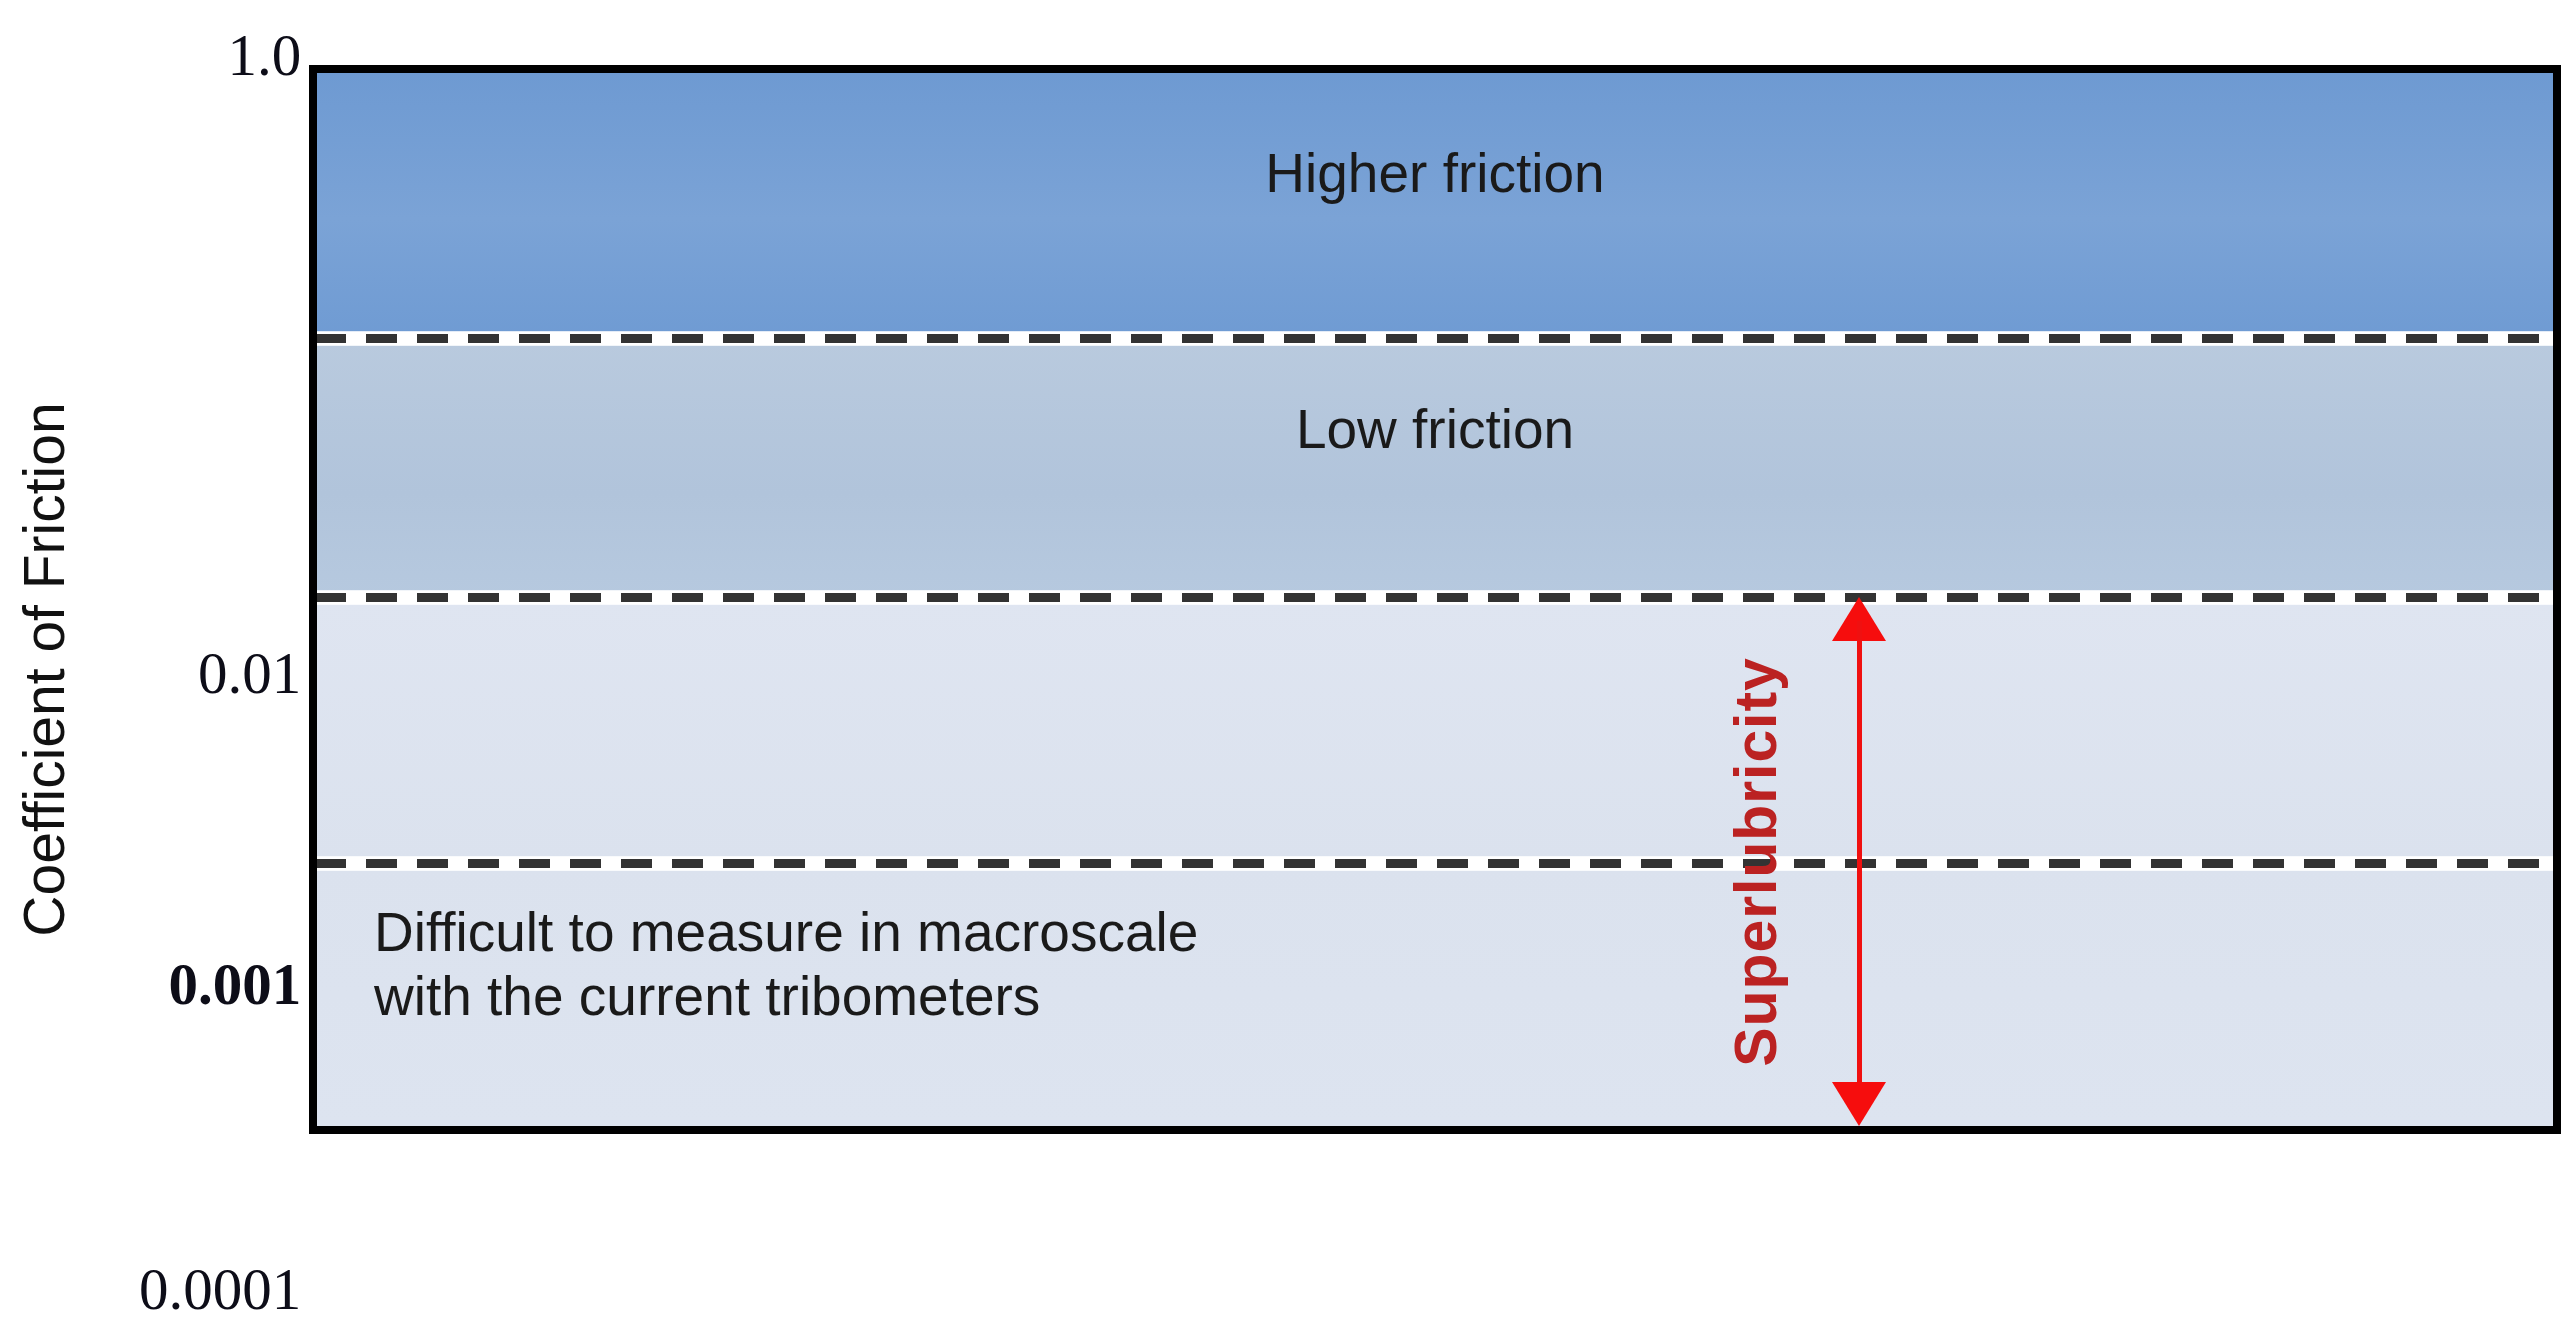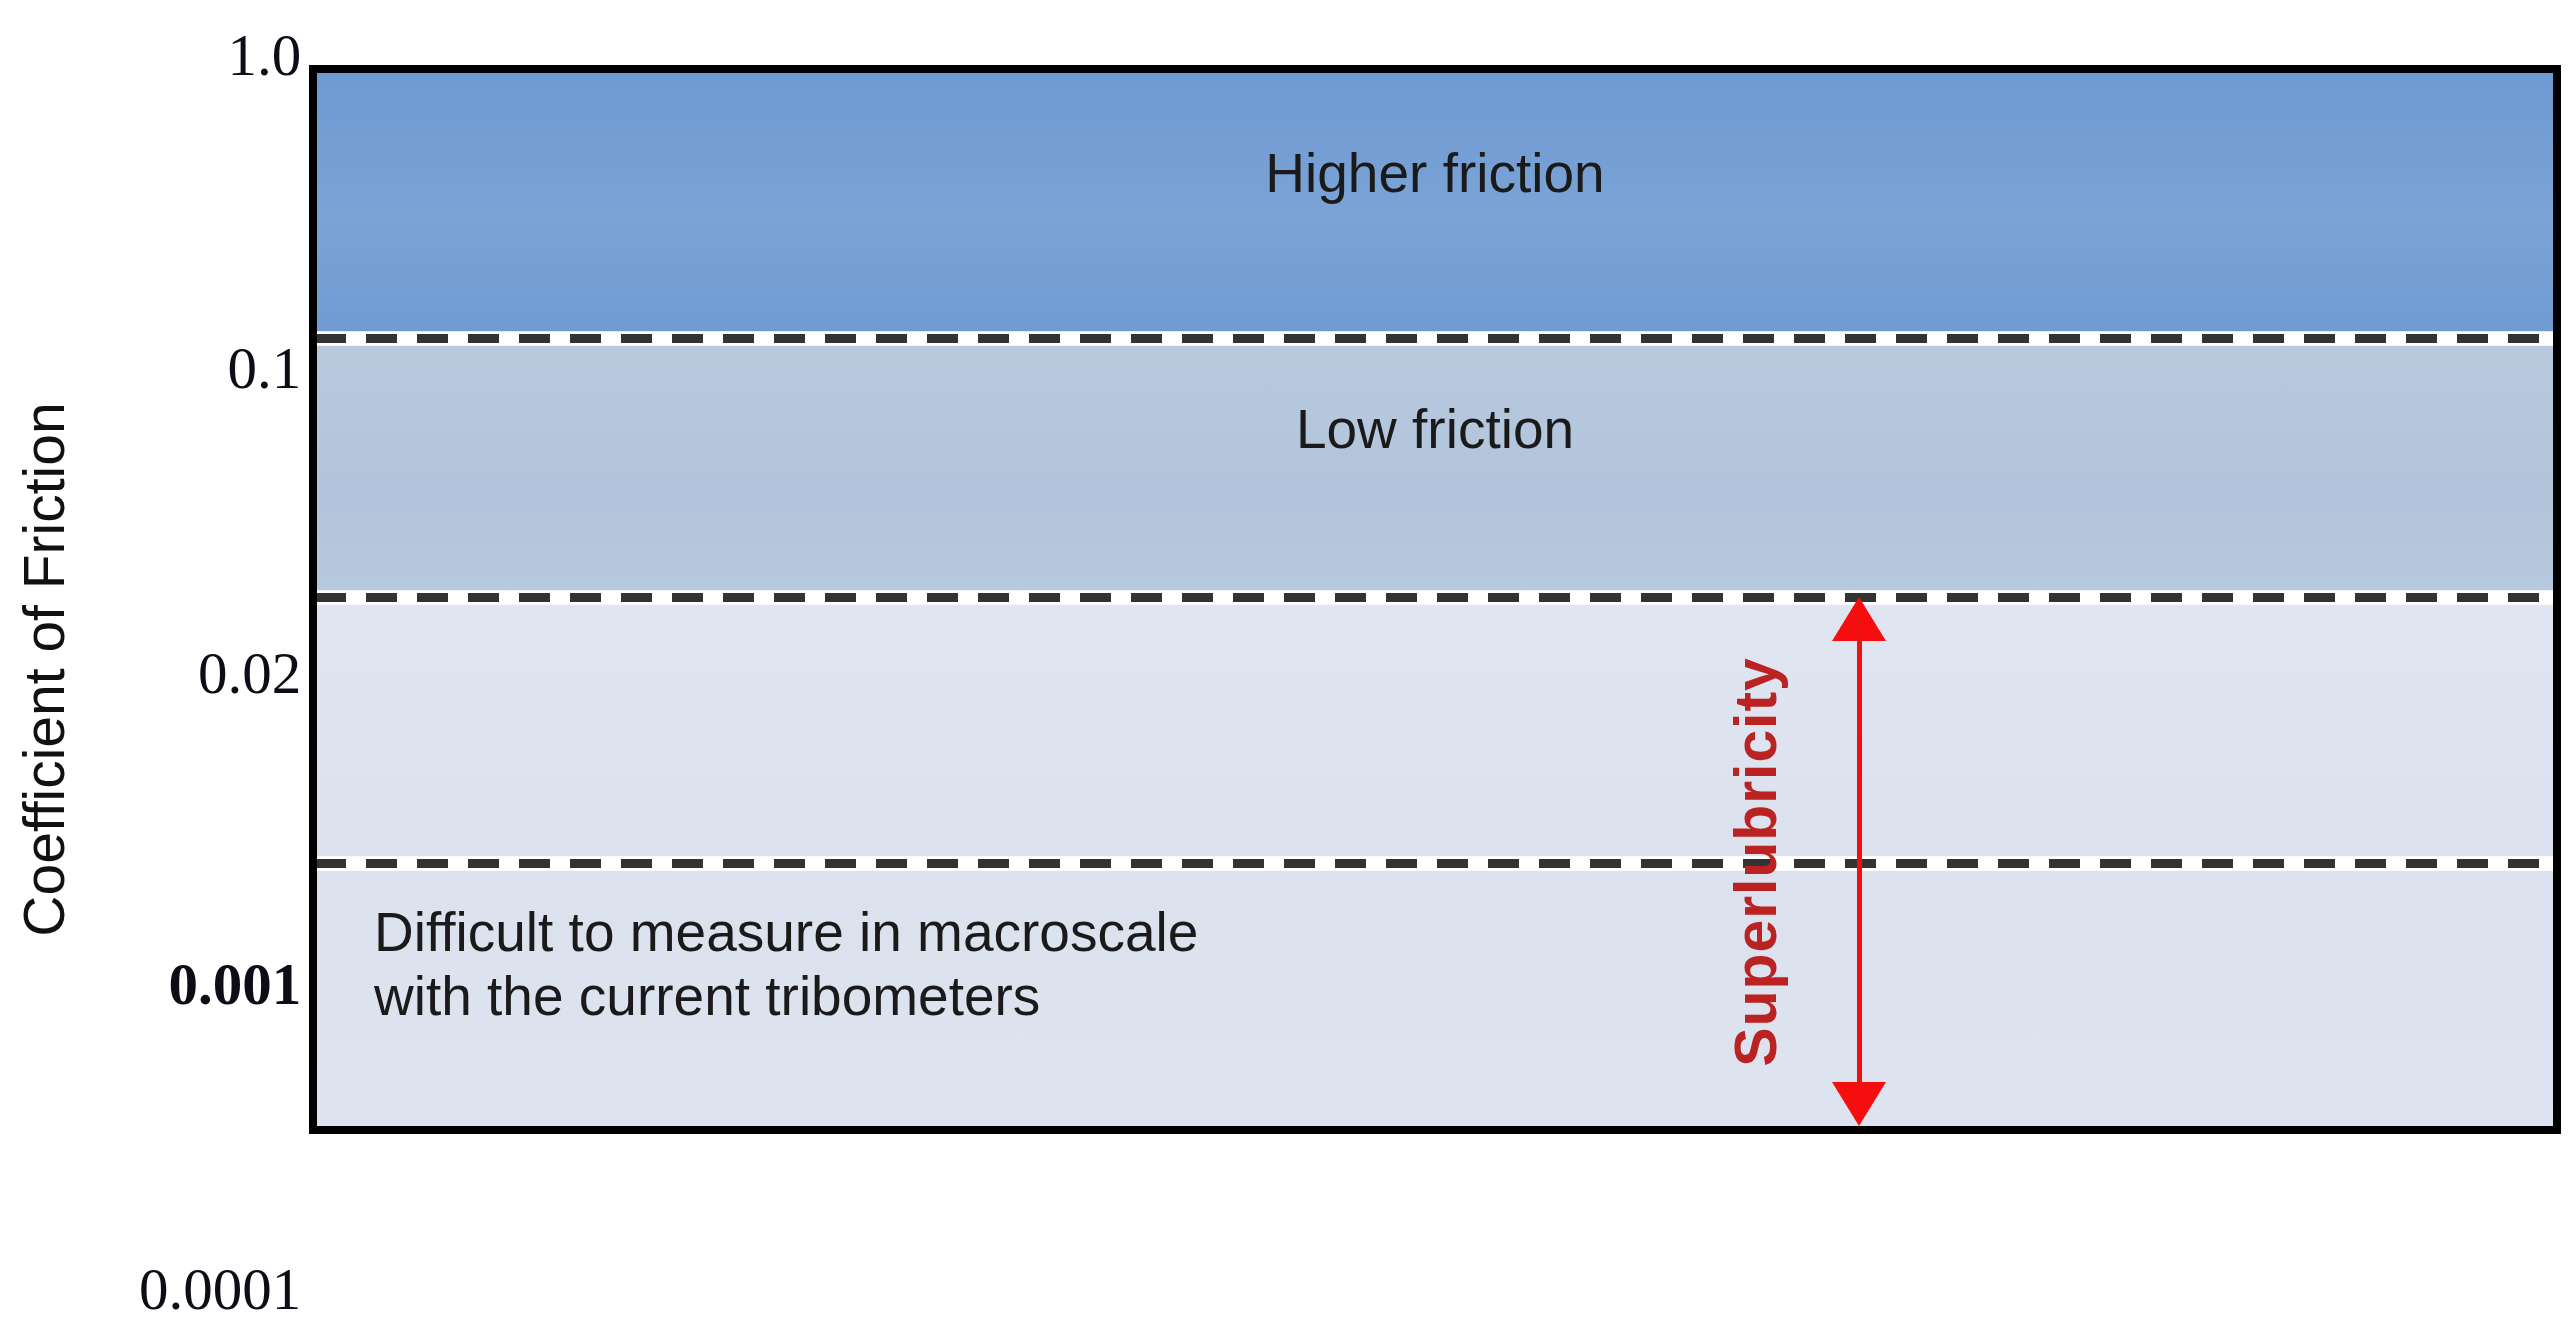--- a/index.html
+++ b/index.html
@@ -186,22 +186,21 @@
 </style>
 </head>
 <body>
 
 <div id="stage">
 
   <div id="yaxis-title">Coefficient of Friction</div>
 
   <div id="tick-col">
     <div class="tick-label" style="top: 26px;">1.0</div>
-    <div class="tick-label" style="top: 339px;">0.1</div>
-    <div class="tick-label" style="top: 644px;">0.02</div>
+    <div class="tick-label" style="top: 644px;">0.01</div>
     <div class="tick-label" style="top: 955px; font-weight: bold;">0.001</div>
     <div class="tick-label" style="top: 1260px;">0.0001</div>
   </div>
 
   <div id="plot">
 
     <div class="band" id="band-higher"></div>
     <div class="band" id="band-low"></div>
     <div class="band" id="band-superlub"></div>
 

